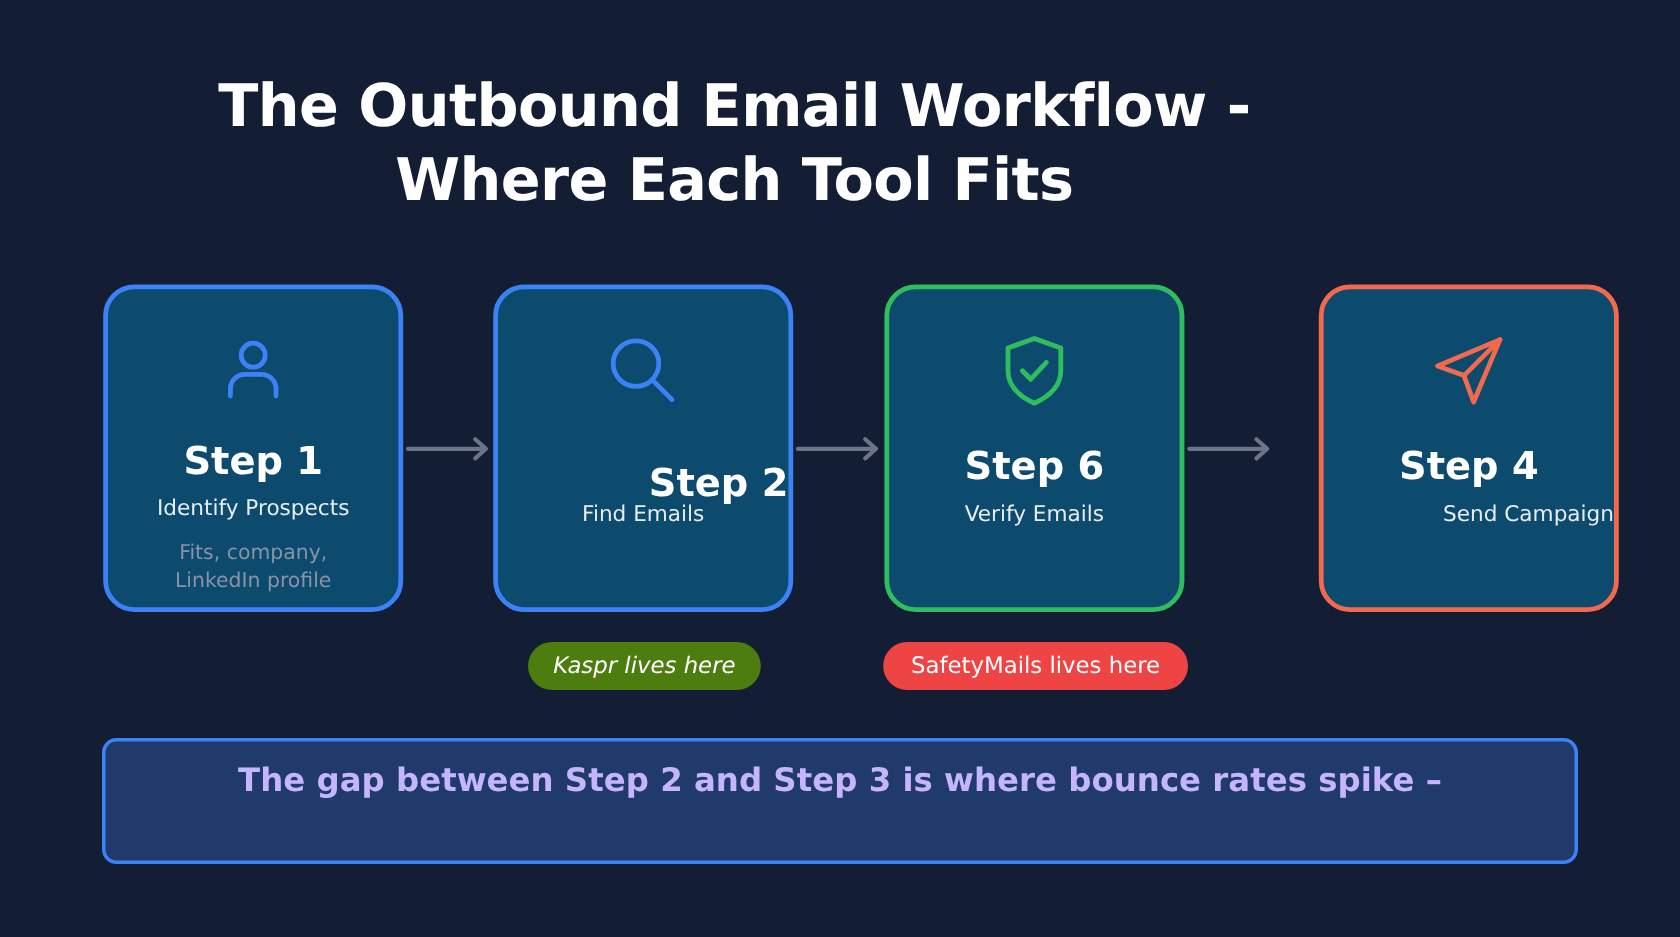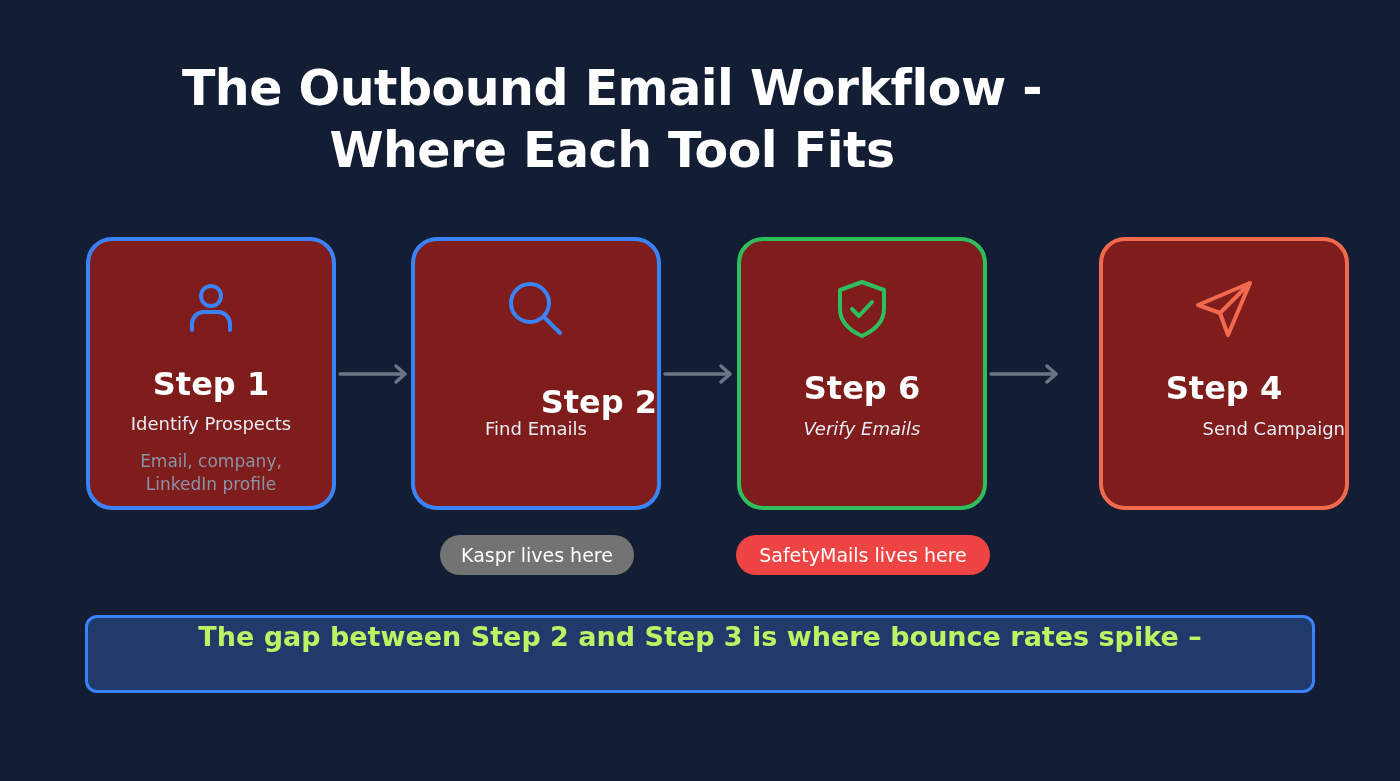--- a/index.html
+++ b/index.html
@@ -22,21 +22,21 @@
       color: #ffffff;
     }
     .title span { display: block; }
     .step-box {
       position: absolute;
       top: 237px;
       width: 250px;
       height: 273px;
       border: 4px solid #3b82f6;
       border-radius: 26px;
-      background: #7f1d1d;
+      background: #0c4a6e;
       text-align: center;
     }
     .step-box.green { border-color: #2fbe5e; }
     .step-box.coral { border-color: #f2694e; margin-left: 36px; }
     .step-icon {
       position: absolute;
       left: 50%; transform: translateX(-50%);
       top: 36px;
       width: 64px; height: 64px;
     }
@@ -69,56 +69,56 @@
       position: absolute;
       top: 535px;
       height: 40px;
       border-radius: 20px;
       font-family: "DejaVu Sans", sans-serif;
       font-size: 19px;
       line-height: 40px;
       text-align: center;
       color: #ffffff;
     }
-    .badge.blue { background: #737373; }
+    .badge.blue { background: #4d7c0f; font-style: italic; }
     .badge.green { background: #ef4444; }
     .callout {
       position: absolute;
       left: 85px; top: 615px;
-      width: 1230px; height: 78px;
+      width: 1230px; height: 105px;
       border: 3px solid #3b82f6;
       border-radius: 12px;
       background: #1f3a6b;
       text-align: center;
-      padding-top: 0;
+      padding-top: 14px;
       font-family: "DejaVu Sans", sans-serif;
       font-weight: bold;
       font-size: 27px;
       line-height: 37px;
-      color: #bef264;
+      color: #c4b5fd;
     }
     .callout span { display: block; }
   </style>
 </head>
 <body>
 
 <h1 class="title">
   <span>The Outbound Email Workflow -</span>
   <span>Where Each Tool Fits</span>
 </h1>
 
 <div class="step-box" style="left:86px;">
   <svg class="step-icon" viewBox="0 0 64 64" fill="none" stroke="#3b82f6" stroke-width="4" stroke-linecap="round">
     <circle cx="32" cy="19" r="10"></circle>
     <path d="M13 53 V47 A12 12 0 0 1 25 35 H39 A12 12 0 0 1 51 47 V53"></path>
   </svg>
   <div class="step-num" style="top:124px;">Step 1</div>
   <div class="step-desc" style="top:172px;">Identify Prospects</div>
   <div class="step-sub" style="top:209px;">
-    <div>Email, company,</div>
+    <div>Fits, company,</div>
     <div>LinkedIn profile</div>
   </div>
 </div>
 
 <svg class="arrow" style="left:338px;" viewBox="0 0 72 24" fill="none" stroke="#6b7587" stroke-width="3.5" stroke-linecap="round" stroke-linejoin="round">
   <path d="M2 12 H66 M58 4 L67 12 L58 20"></path>
 </svg>
 
 <div class="step-box" style="left:411px;">
   <svg class="step-icon" viewBox="0 0 64 64" fill="none" stroke="#3b82f6" stroke-width="4" stroke-linecap="round">
@@ -132,21 +132,21 @@
 <svg class="arrow" style="left:663px;" viewBox="0 0 72 24" fill="none" stroke="#6b7587" stroke-width="3.5" stroke-linecap="round" stroke-linejoin="round">
   <path d="M2 12 H66 M58 4 L67 12 L58 20"></path>
 </svg>
 
 <div class="step-box green" style="left:737px;">
   <svg class="step-icon" viewBox="0 0 64 64" fill="none" stroke="#2fbe5e" stroke-width="4" stroke-linecap="round" stroke-linejoin="round">
     <path d="M32 5 L54 13 V32 C54 46 43 54 32 59 C21 54 10 46 10 32 V13 Z"></path>
     <path d="M22 32 L29 39 L42 25"></path>
   </svg>
   <div class="step-num" style="top:128px;">Step 6</div>
-  <div class="step-desc" style="top:177px;font-style:italic;">Verify Emails</div>
+  <div class="step-desc" style="top:177px;">Verify Emails</div>
 </div>
 
 <svg class="arrow" style="left:989px;" viewBox="0 0 72 24" fill="none" stroke="#6b7587" stroke-width="3.5" stroke-linecap="round" stroke-linejoin="round">
   <path d="M2 12 H66 M58 4 L67 12 L58 20"></path>
 </svg>
 
 <div class="step-box coral" style="left:1063px;">
   <svg class="step-icon" viewBox="0 0 64 64" fill="none" stroke="#f2694e" stroke-width="4" stroke-linecap="round" stroke-linejoin="round">
     <path d="M58 6 L6 28 L28 36 L36 58 Z"></path>
     <path d="M58 6 L28 36"></path>

